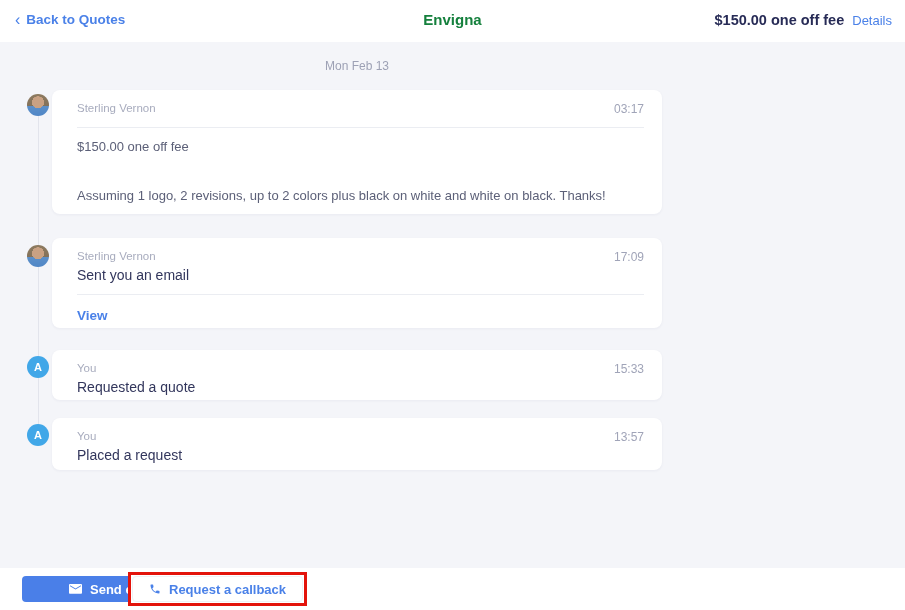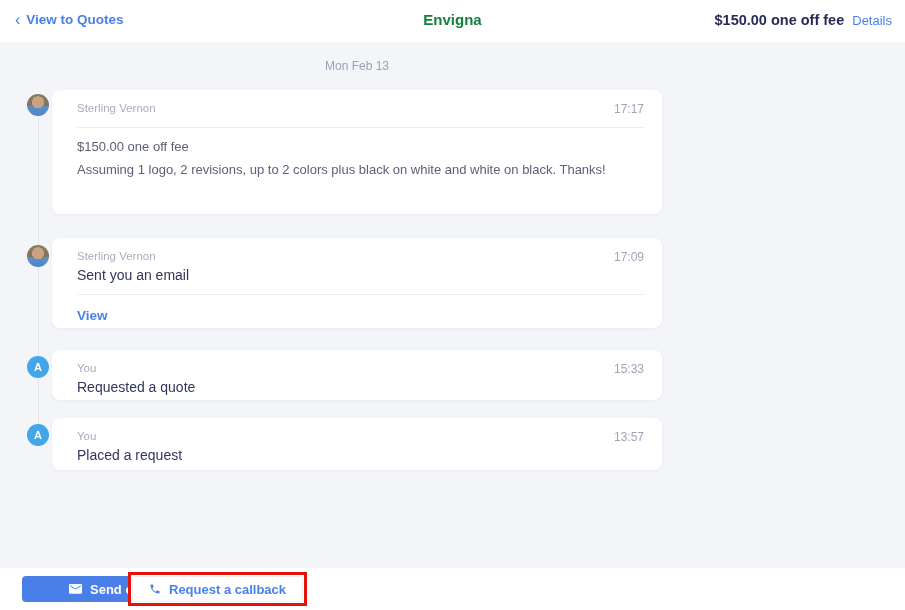--- a/index.html
+++ b/index.html
@@ -75,21 +75,21 @@
   .card2 { top: 196px; height: 90px;  }
   .card3 { top: 308px; height: 50px;  }
   .card4 { top: 376px; height: 52px;  }
 
   .card .meta-row { display: flex; justify-content: space-between; align-items: flex-start; }
   .sender-name { color: #a8acbe; font-size: 11.5px; }
   .event-time  { color: #a0a4b8; font-size: 12px; }
   .event-title { color: #32365c; font-size: 14px; margin-top: 3px; }
   .card-divider { height: 1px; background: #ebedf2; margin: 11px 0 11px 0; border: none; }
   .detail-line { color: #5c6078; font-size: 13px; }
-  .detail-gap { margin-top: 8px; }
+  .detail-gap { margin-top: 34px; }
   .view-link { color: #4a81e8; font-size: 13.5px; font-weight: 700; text-decoration: none; cursor: pointer; display: inline-block; }
 
   
   .footer {
     position: absolute; top: 568px; left: 0; width: 905px; height: 42px;
     background: #ffffff;
     display: flex; align-items: center;
   }
   .btn {
     display: inline-flex; align-items: center; justify-content: center; gap: 8px;
@@ -111,42 +111,42 @@
     border: 1px solid #f0f1f5;
   }
   .btn .ico { display: inline-flex; }
 </style>
 </head>
 <body>
 
 <div class="header">
   <a class="back-link">
     <span class="chev">‹</span>
-    <span>View to Quotes</span>
+    <span>Back to Quotes</span>
   </a>
   <div class="page-title">Envigna</div>
   <div class="header-right">
     <span class="fee-summary">$150.00 one off fee</span>
     <a class="details-link">Details</a>
   </div>
 </div>
 
 <div class="main">
   <div class="date-sep">Mon Feb 13</div>
   <div class="timeline-line"></div>
 
   <div class="avatar avatar-photo av1"></div>
   <div class="avatar avatar-photo av2"></div>
   <div class="avatar avatar-initial av3">A</div>
   <div class="avatar avatar-initial av4">A</div>
 
   <div class="card card1">
     <div class="meta-row">
       <span class="sender-name">Sterling Vernon</span>
-      <span class="event-time">17:17</span>
+      <span class="event-time">03:17</span>
     </div>
     <div class="card-divider"></div>
     <div class="detail-line">$150.00 one off fee</div>
     <div class="detail-line detail-gap">Assuming 1 logo, 2 revisions, up to 2 colors plus black on white and white on black. Thanks!</div>
   </div>
 
   <div class="card card2">
     <div class="meta-row">
       <span class="sender-name">Sterling Vernon</span>
       <span class="event-time">17:09</span>

